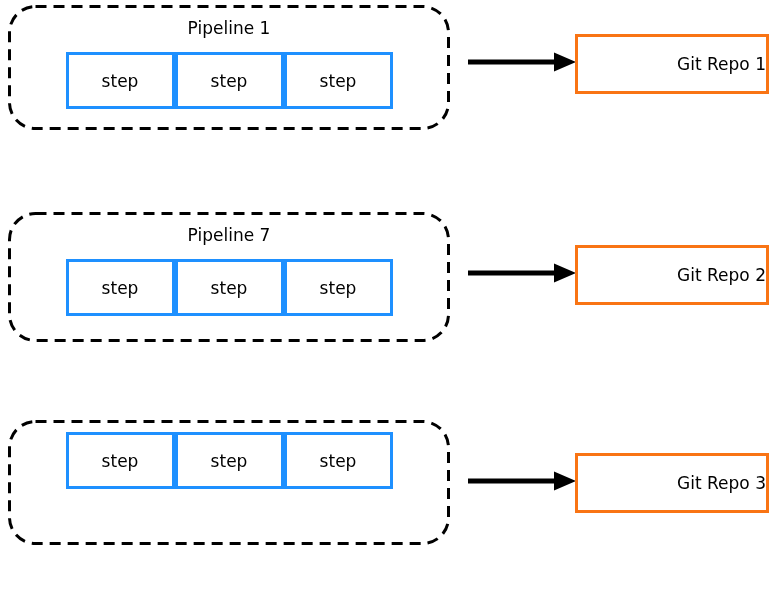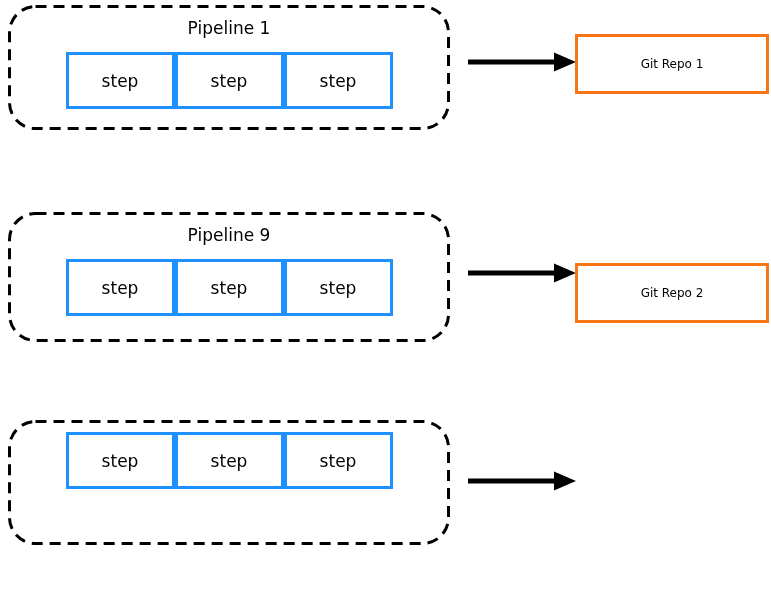--- a/index.html
+++ b/index.html
@@ -82,25 +82,25 @@
 
   .repo {
     position: absolute;
     left: 575px;
     width: 194px;
     height: 60px;
     border: 3px solid var(--repo_border);
     background: var(--background);
     display: flex;
     align-items: center;
-    justify-content: center;
-    font-size: 12px;
+    justify-content: flex-end;
+    font-size: 17px;
   }
   .g1 { top: 34px; }
-  .g2 { top: 245px; margin-top: 18px; }
+  .g2 { top: 245px; }
   .g3 { top: 453px; }
 </style>
 </head>
 <body>
 
 <div class="canvas">
 
   <div class="pipeline p1">
     <svg class="pipeline-border" width="442" height="125" viewBox="0 0 442 125">
       <rect x="1.5" y="1.5" width="439" height="122" rx="26"></rect>
@@ -123,21 +123,21 @@
     <polygon points="86,2.5 108,12 86,21.5"></polygon>
   </svg>
   <div class="repo g1">
     <span>Git Repo 1</span>
   </div>
 
   <div class="pipeline p2">
     <svg class="pipeline-border" width="442" height="130" viewBox="0 0 442 130">
       <rect x="1.5" y="1.5" width="439" height="127" rx="26"></rect>
     </svg>
-    <div class="pipeline-title">Pipeline 9</div>
+    <div class="pipeline-title">Pipeline 7</div>
     <div class="steps">
       <div class="step">
           <span>step</span>
         </div>
       <div class="step">
           <span>step</span>
         </div>
       <div class="step">
           <span>step</span>
         </div>
@@ -164,14 +164,17 @@
         </div>
       <div class="step">
           <span>step</span>
         </div>
     </div>
   </div>
   <svg class="arrow a3" viewBox="0 0 108 24">
     <line x1="0" y1="12" x2="90" y2="12"></line>
     <polygon points="86,2.5 108,12 86,21.5"></polygon>
   </svg>
+  <div class="repo g3">
+    <span>Git Repo 3</span>
+  </div>
 
 </div>
 
 </body></html>

